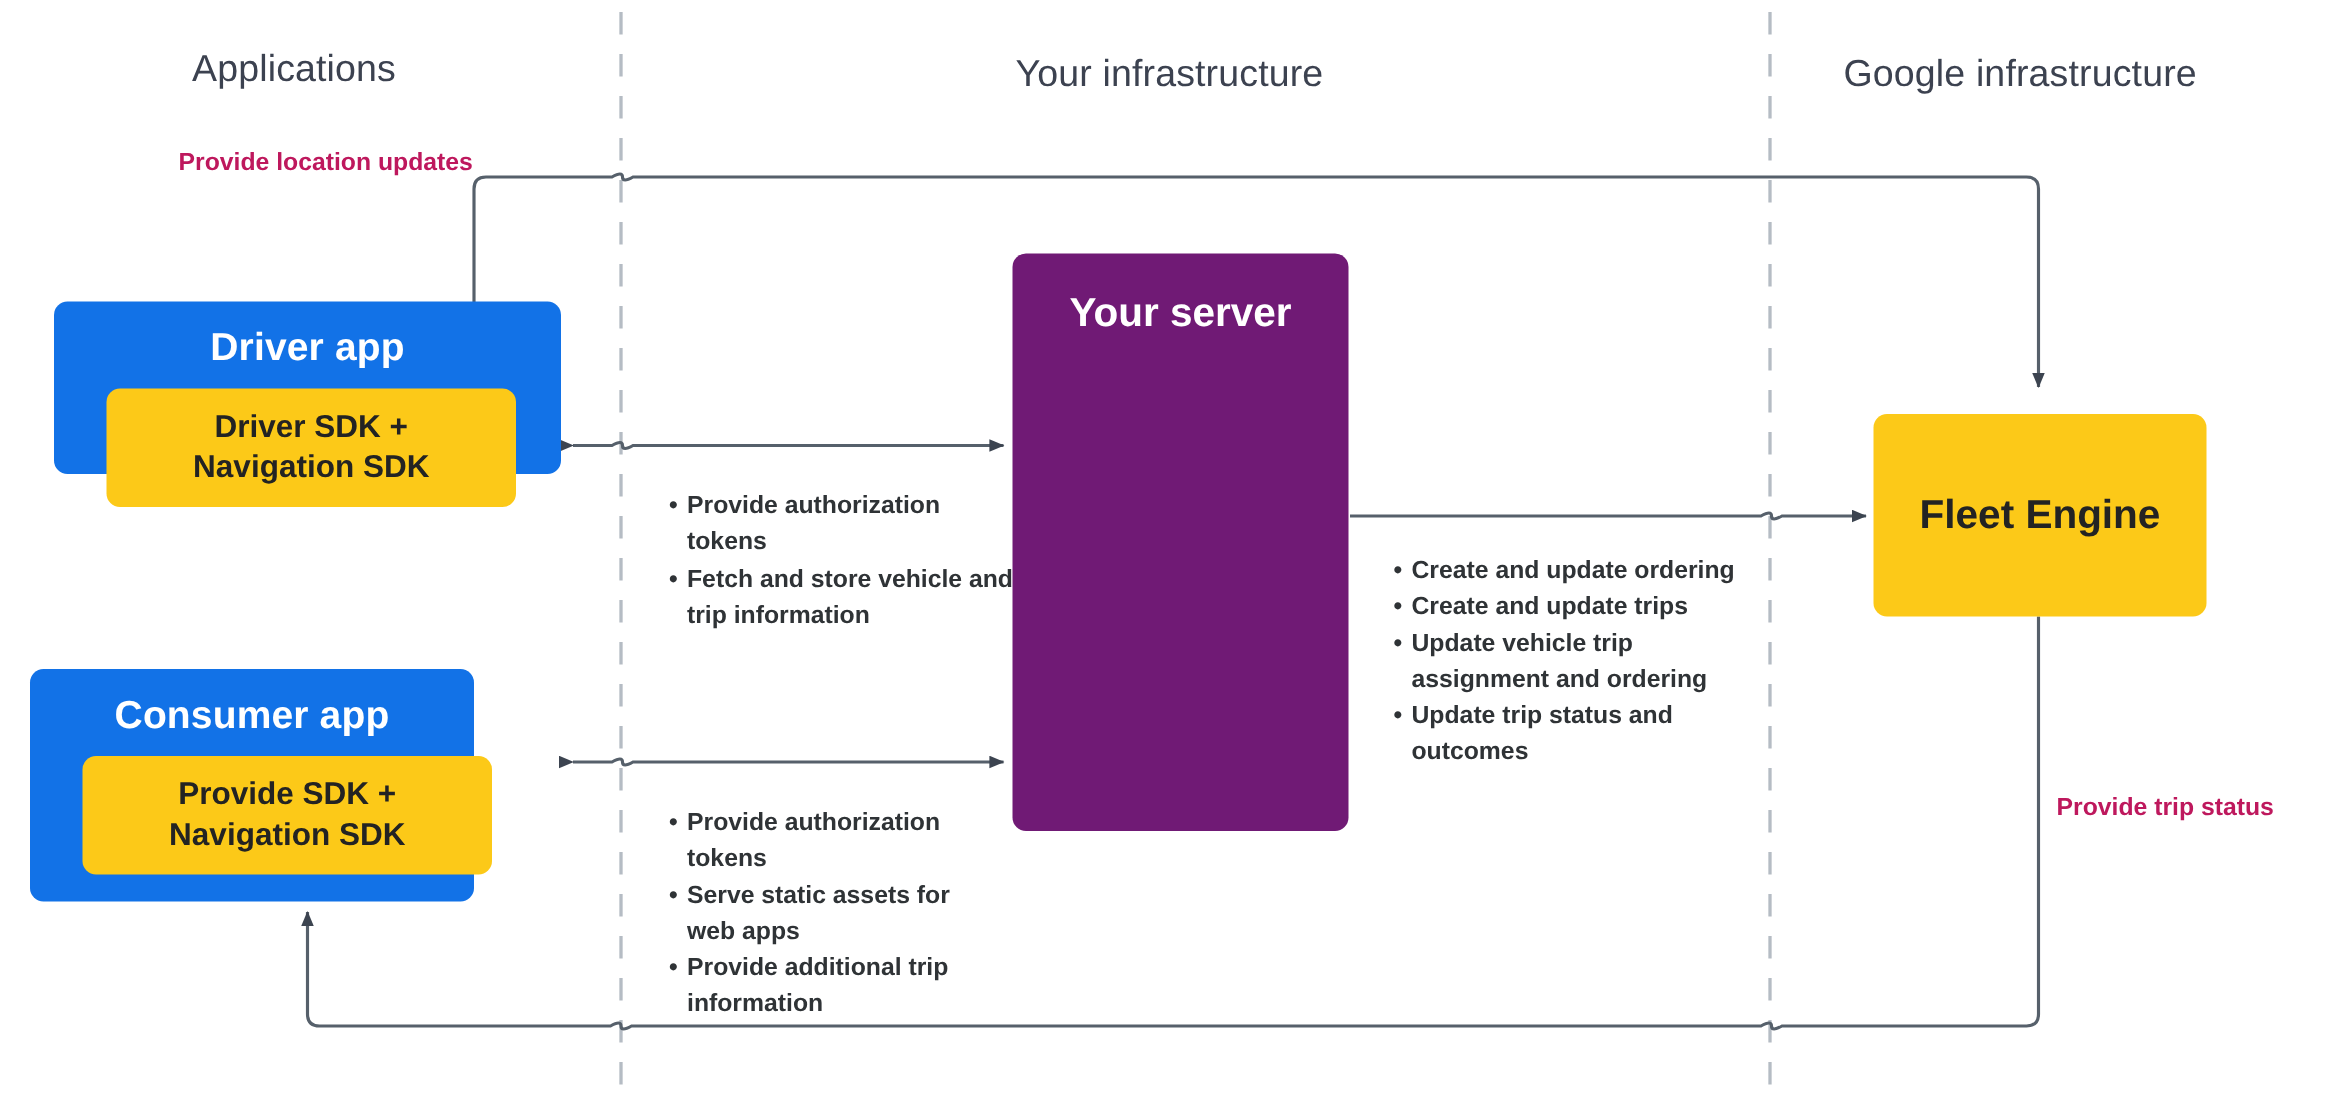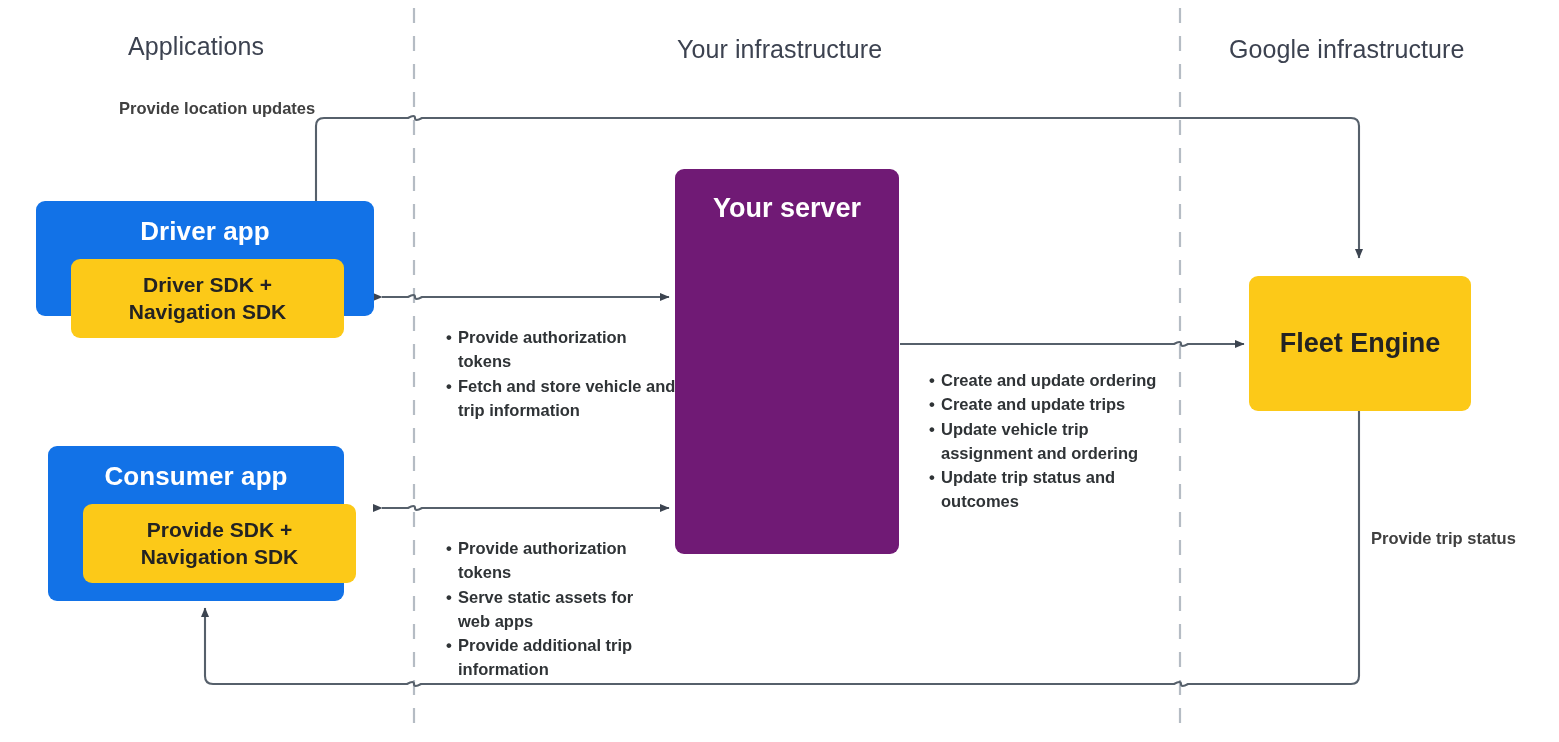--- a/index.html
+++ b/index.html
@@ -81,21 +81,21 @@
     color:#232323;
     font-size:27px;
     font-weight:700;
     font-family:"Liberation Sans", sans-serif;
   }
 
   .note{
     position:absolute;
     font-size:16.5px;
     font-weight:700;
-    color:#404040;
+    color:#be185d;
     font-family:"Liberation Sans", sans-serif;
     line-height:1.47;
     white-space:nowrap;
   }
 
   ul.bullets{
     position:absolute;
     margin:16px;
     padding:0;
     list-style:none;
@@ -162,21 +162,21 @@
   <div class="appbox" style="left:36px;top:201px;width:338px;height:115px;">
     <div class="app-title" style="top:15px;">Driver app</div>
     <div class="sdkbox" style="left:35px;top:58px;width:273px;height:79px;">
       <div>
         <div>Driver SDK +</div>
         <div>Navigation SDK</div>
       </div>
     </div>
   </div>
 
-  <div class="appbox" style="left:48px;top:446px;width:296px;height:155px;">
+  <div class="appbox" style="left:20px;top:446px;width:296px;height:155px;">
     <div class="app-title" style="top:15px;">Consumer app</div>
     <div class="sdkbox" style="left:35px;top:58px;width:273px;height:79px;">
       <div>
         <div>Provide SDK +</div>
         <div>Navigation SDK</div>
       </div>
     </div>
   </div>
 
   <div class="serverbox" style="left:675px;top:169px;width:224px;height:385px;">

